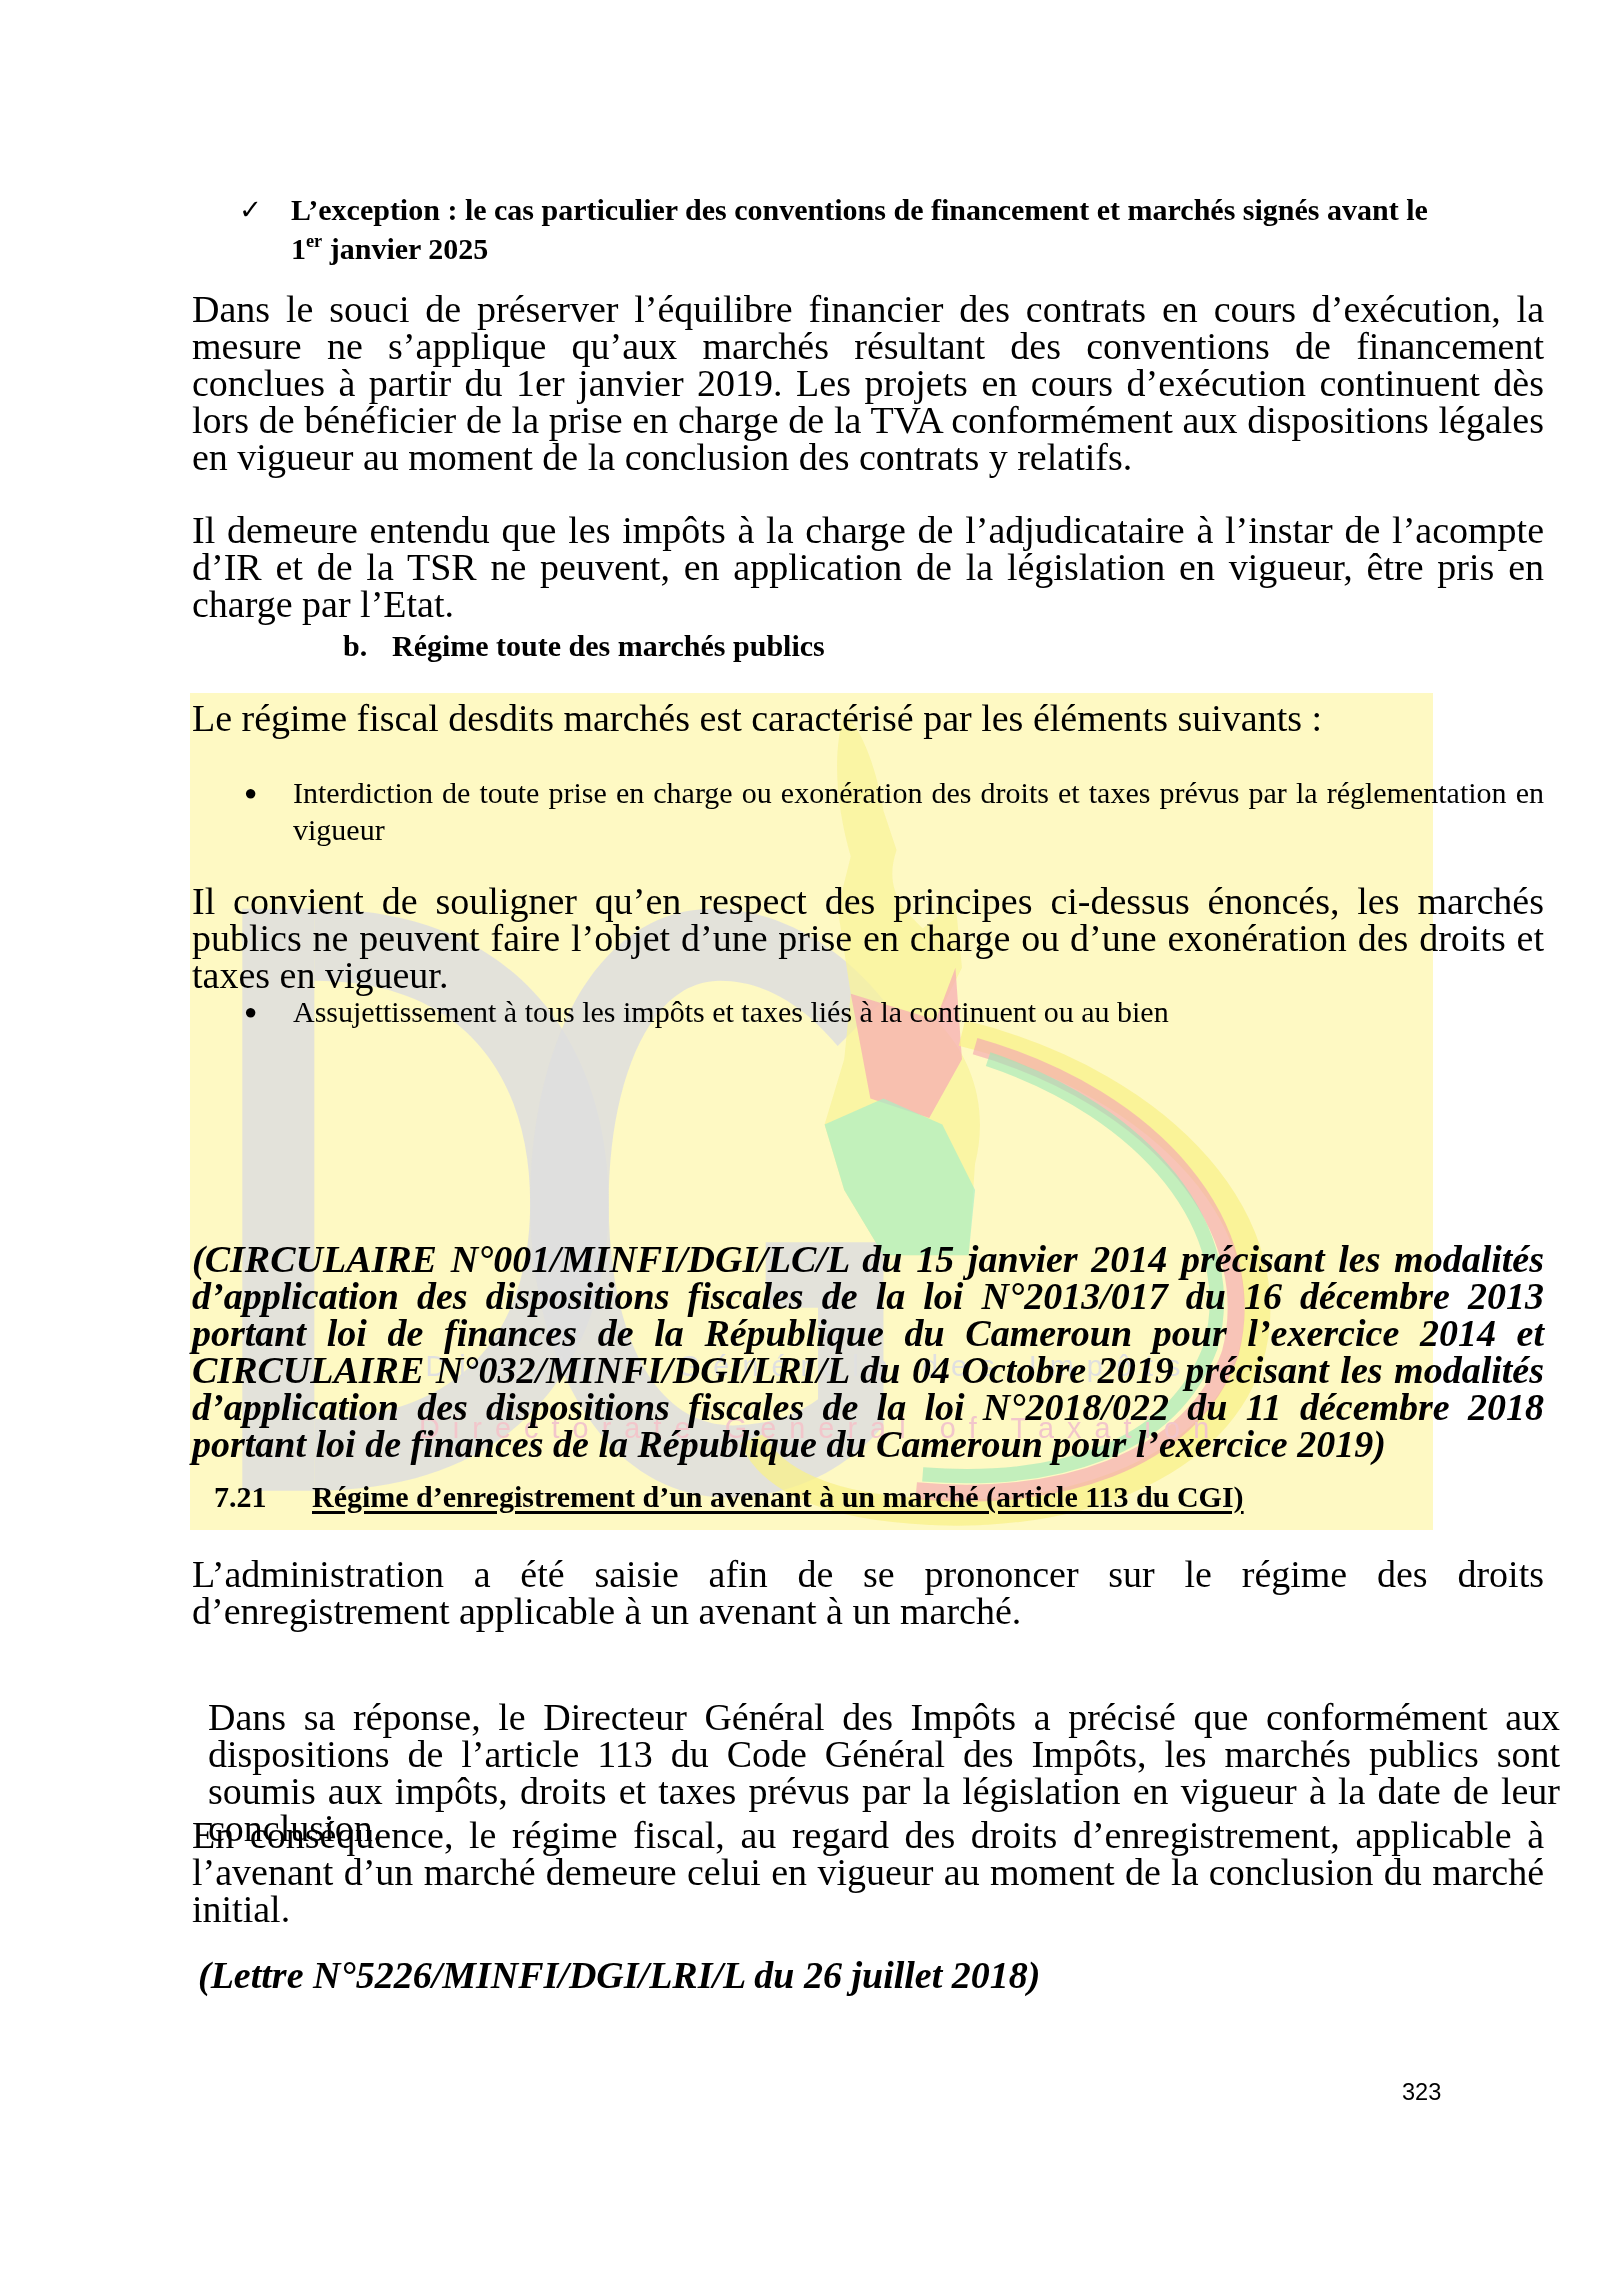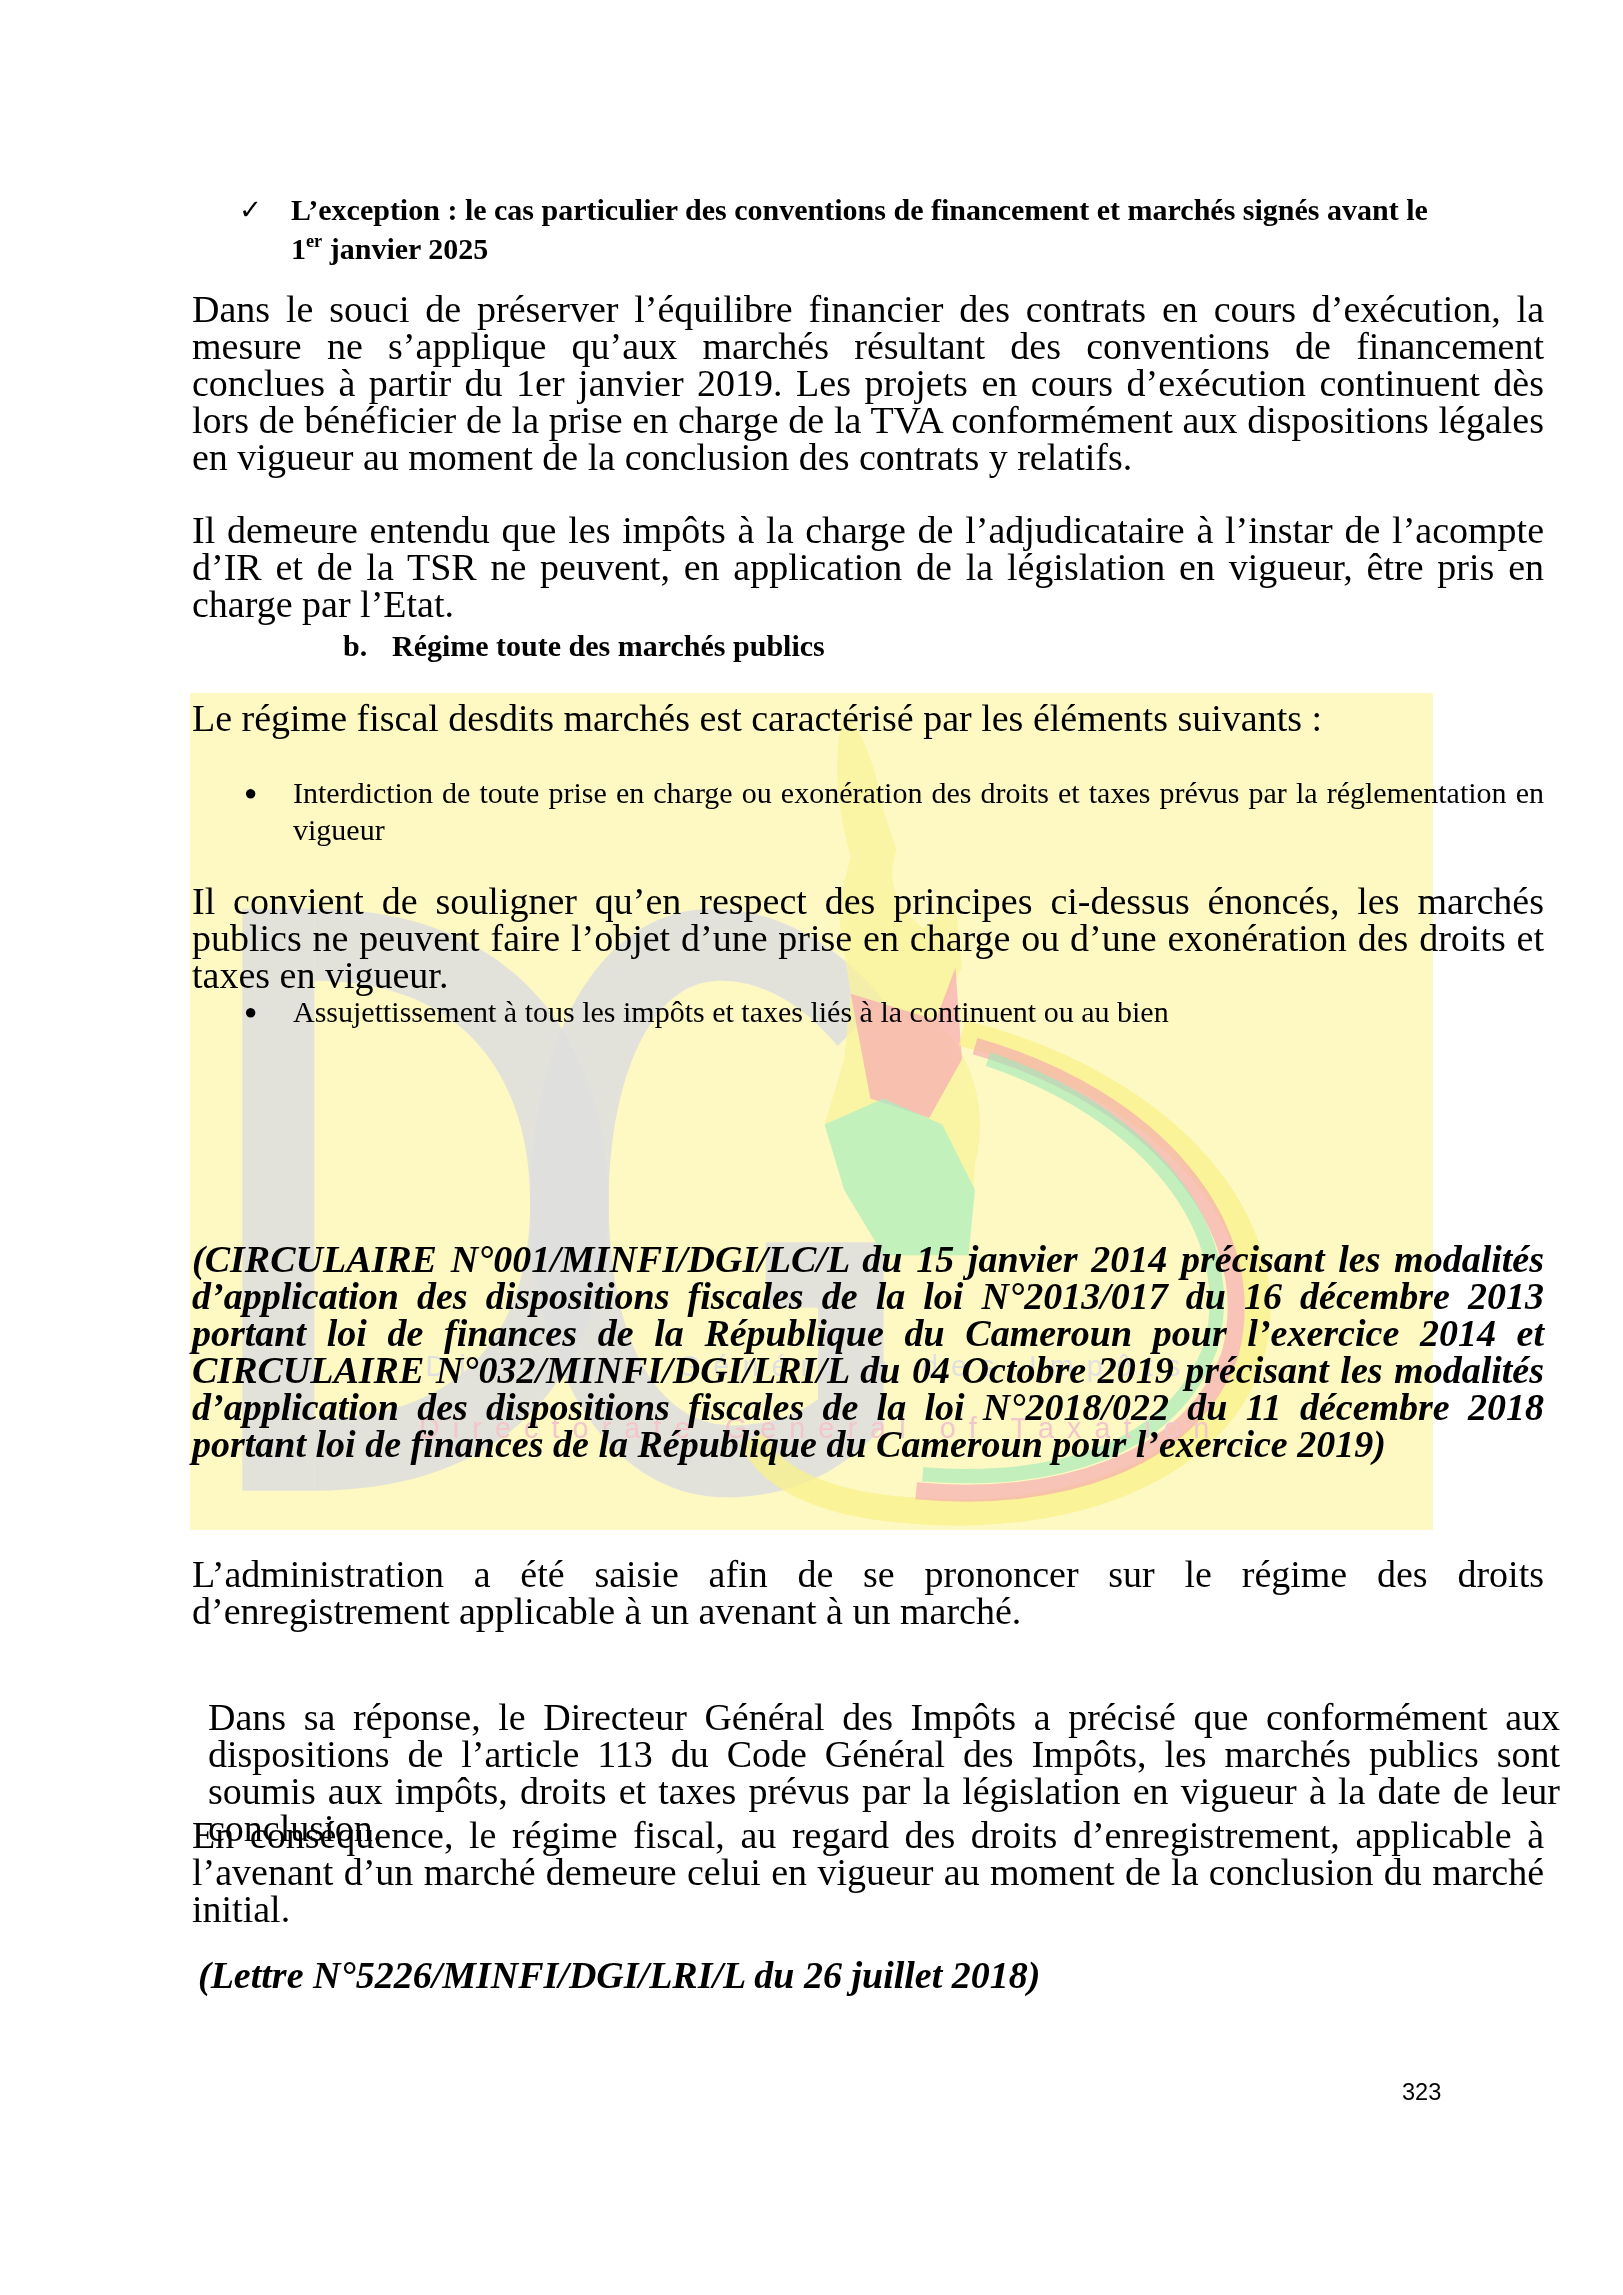--- a/index.html
+++ b/index.html
@@ -83,20 +83,23 @@
   <p class="blk" style="top:883px;margin:0;">Il convient de souligner qu’en respect des principes ci-dessus énoncés, les marchés publics ne peuvent faire l’objet d’une prise en charge ou d’une exonération des droits et taxes en vigueur.</p>
 
   <div class="bullet" style="top:993px;">
     <span class="dot">●</span>
     <span class="btxt">Assujettissement à tous les impôts et taxes liés à la continuent ou au bien</span>
   </div>
 
 
   <p class="blk cite" style="top:1241px;margin:0;">(CIRCULAIRE N°001/MINFI/DGI/LC/L du 15 janvier 2014 précisant les modalités d’application des dispositions fiscales de la loi N°2013/017 du 16 décembre 2013 portant loi de finances de la République du Cameroun pour l’exercice 2014 et CIRCULAIRE N°032/MINFI/DGI/LRI/L du 04 Octobre 2019 précisant les modalités d’application des dispositions fiscales de la loi N°2018/022 du 11 décembre 2018 portant loi de finances de la République du Cameroun pour l’exercice 2019)</p>
 
+  <div class="sec-head">
+    <span class="num">7.21</span><span class="title">Régime d’enregistrement d’un avenant à un marché (article 113 du CGI)</span>
+  </div>
 
   <p class="blk" style="top:1556px;margin:0;">L’administration a été saisie afin de se prononcer sur le régime des droits d’enregistrement applicable à un avenant à un marché.</p>
 
   <p class="blk" style="top:1683px;margin:16px;">Dans sa réponse, le Directeur Général des Impôts a précisé que conformément aux dispositions de l’article 113 du Code Général des Impôts, les marchés publics sont soumis aux impôts, droits et taxes prévus par la législation en vigueur à la date de leur conclusion.</p>
 
   <p class="blk" style="top:1817px;margin:0;">En conséquence, le régime fiscal, au regard des droits d’enregistrement, applicable à l’avenant d’un marché demeure celui en vigueur au moment de la conclusion du marché initial.</p>
 
   <p class="blk cite" style="top:1951px;margin:6px;">(Lettre N°5226/MINFI/DGI/LRI/L du 26 juillet 2018)</p>
 
   <div class="page-number">323</div>

